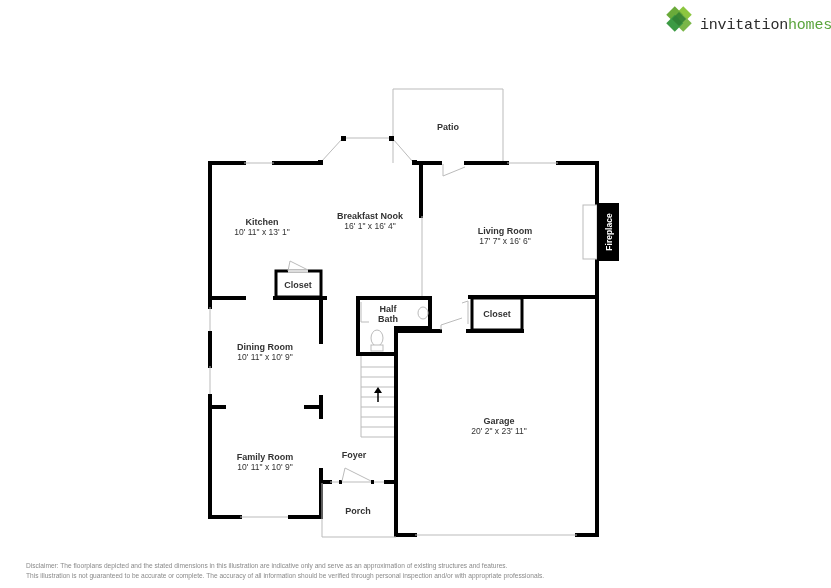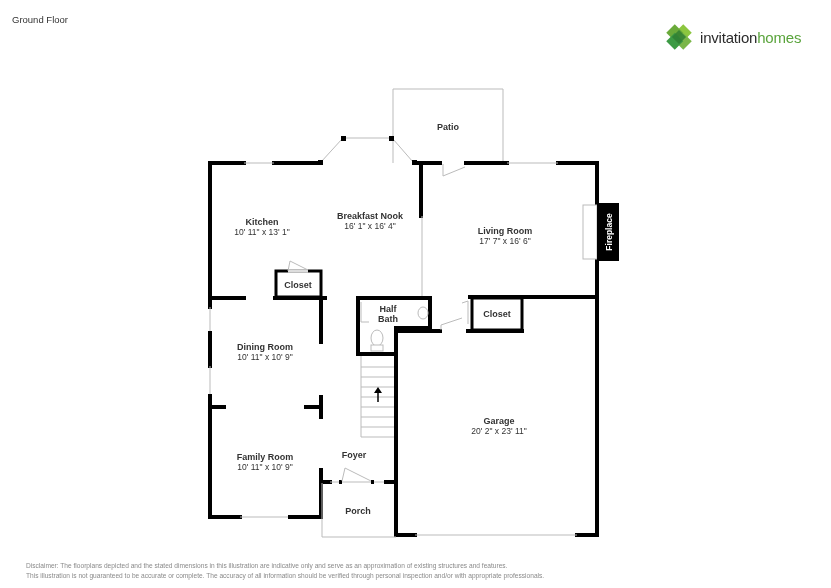--- a/index.html
+++ b/index.html
@@ -1,34 +1,33 @@
 <!DOCTYPE html>
 <html><head>
   <meta charset="utf-8">
   <style>
     html, body { margin: 0; padding: 0; background: #ffffff; }
     body { width: 831px; height: 588px; position: relative; overflow: hidden; font-family: "Liberation Sans", sans-serif; }
     .header { position: absolute; left: 12px; top: 12px; color: #333; font-size: 9.5px; line-height: 16px; }
-    .logo { position: absolute; left: 664px; top: 22px; display: flex; align-items: center; }
+    .logo { position: absolute; left: 664px; top: 4px; display: flex; align-items: flex-end; font-family: Liberation Mono, monospace; }
     .logo-text { font-size: 15px; margin-left: 6px; letter-spacing: -0.2px; }
     .logo-text .a { color: #2b2b2b; }
     .logo-text .b { color: #5aa43c; }
     .disclaimer { position: absolute; left: 26px; top: 561px; color: #8a8a8a; font-size: 6.6px; line-height: 10px; }
     svg.plan { position: absolute; left: 0; top: 0; }
     .room-name { font-family: "Liberation Sans", sans-serif; font-size: 9px; font-weight: bold; fill: #333; }
     .room-dim { font-family: "Liberation Sans", sans-serif; font-size: 8.5px; fill: #333; }
     .wall { stroke: #000; stroke-width: 4; fill: none; stroke-linecap: square; }
     .thin { stroke: #bbb; stroke-width: 1; fill: none; }
     .win { stroke: #bbb; stroke-width: 1; fill: #fff; }
   </style>
 </head>
 <body>
 
 <div class="header">
-  <div>Ground Floor</div>
 </div>
 
 <div class="logo">
   <svg width="30" height="30" viewBox="0 0 30 30">
     <g transform="rotate(45 15 15)">
       <rect x="9" y="3" width="12" height="12" fill="#8cc63f"></rect>
       <rect x="15" y="9" width="12" height="12" fill="#7ab648"></rect>
       <rect x="3" y="9" width="12" height="12" fill="#6aaa3a"></rect>
       <rect x="9" y="15" width="12" height="12" fill="#3c9a44"></rect>
       <rect x="10" y="10" width="10" height="10" fill="#2e7d32" opacity="0.8"></rect>

